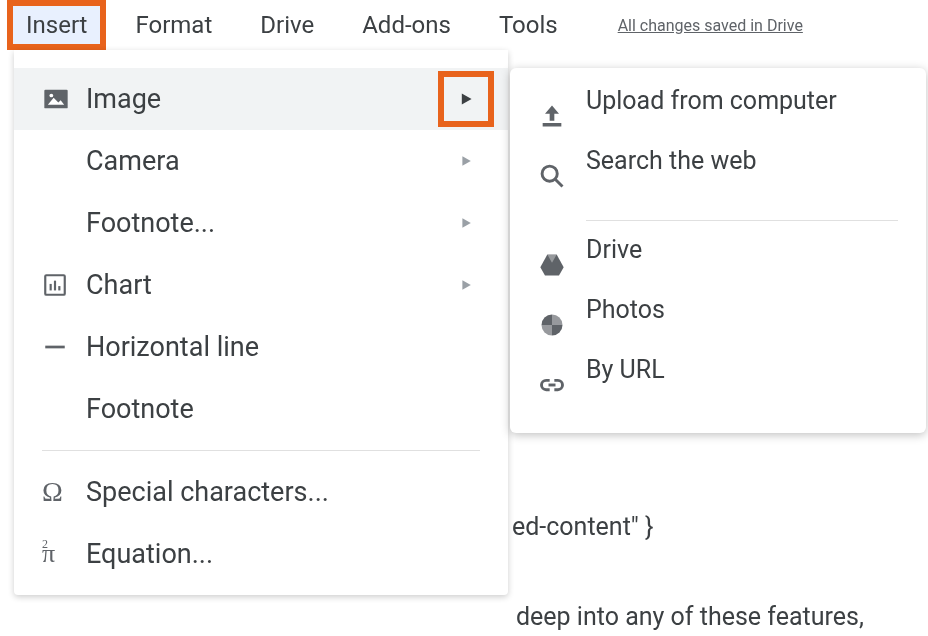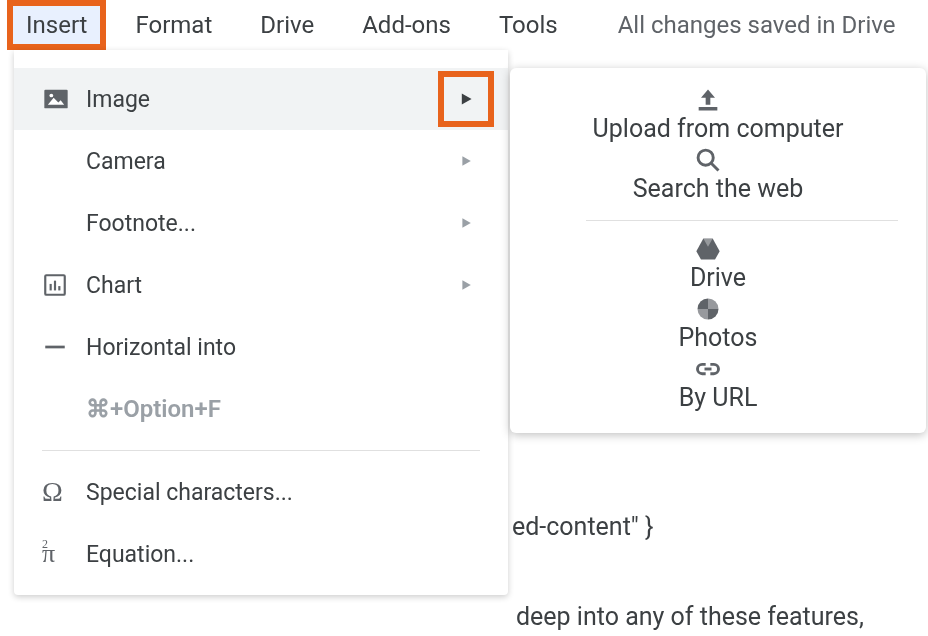--- a/index.html
+++ b/index.html
@@ -29,21 +29,22 @@
     .menubar-item.active {
       background: #e8f0fe;
       outline: 6px solid #e8631c;
       outline-offset: -3px;
       padding-top:8px;
       padding-bottom:8px;
     }
     .save-status {
       margin-left: 28px;
       color: #5f6368;
-      font-size: 24px;
+      text-decoration: underline;
+      font-size: 16px;
     }
     .dropdown {
       position: absolute;
       left: 14px;
       top: 50px;
       width: 494px;
       background: #fff;
       box-shadow: 0 2px 6px rgba(0,0,0,0.2);
       border-radius: 0 0 4px 4px;
       padding: 18px 0 10px 0;
@@ -60,21 +61,21 @@
     }
     .dropdown-icon {
       width: 44px;
       display: flex;
       align-items: center;
       justify-content: flex-start;
       color: #5f6368;
     }
     .dropdown-label {
       flex: 1;
-      font-size: 23px;
+      font-size: 27px;
       color: #3c4043;
     }
     .dropdown-shortcut {
       color: #9aa0a6;
       font-weight: 600;
       font-size: 24px;
     }
     .dropdown-arrow {
       width: 36px;
       height: 36px;
@@ -97,25 +98,23 @@
       left: 510px;
       top: 68px;
       width: 416px;
       background: #fff;
       box-shadow: 0 2px 10px rgba(0,0,0,0.25);
       border-radius: 6px;
       padding: 18px 0;
     }
     .submenu-item {
       display: flex;
-      align-items: center;
       height: 60px;
       padding: 0 28px;
       cursor: pointer;
-      flex-direction: column;
     }
     .submenu-icon {
       width: 48px;
       display: flex;
       align-items: center;
       justify-content: flex-start;
       color: #5f6368;
     }
     .submenu-label {
       font-size: 25px;
@@ -197,25 +196,25 @@
           <polygon points="2,1 9,5 2,9"></polygon>
         </svg>
     </span>
   </div>
   <div class="dropdown-item">
     <span class="dropdown-icon">
       <svg width="26" height="26" viewBox="0 0 24 24">
           <line x1="3" y1="12" x2="21" y2="12" stroke="#5f6368" stroke-width="2.5"></line>
         </svg>
     </span>
-    <span class="dropdown-label">Horizontal into</span>
+    <span class="dropdown-label">Horizontal line</span>
   </div>
   <div class="dropdown-item">
     <span class="dropdown-icon"></span>
-    <span class="dropdown-shortcut">⌘+Option+F</span>
+    <span class="dropdown-label">Footnote</span>
   </div>
   <div class="dropdown-separator"></div>
   <div class="dropdown-item">
     <span class="dropdown-icon" style="font-size:28px;font-family:serif;color:#5f6368;">Ω</span>
     <span class="dropdown-label">Special characters...</span>
   </div>
   <div class="dropdown-item">
     <span class="dropdown-icon" style="font-size:26px;font-family:serif;color:#5f6368;position:relative;">π<sup style="font-size:12px;position:absolute;top:-2px;">2</sup></span>
     <span class="dropdown-label">Equation...</span>
   </div>

